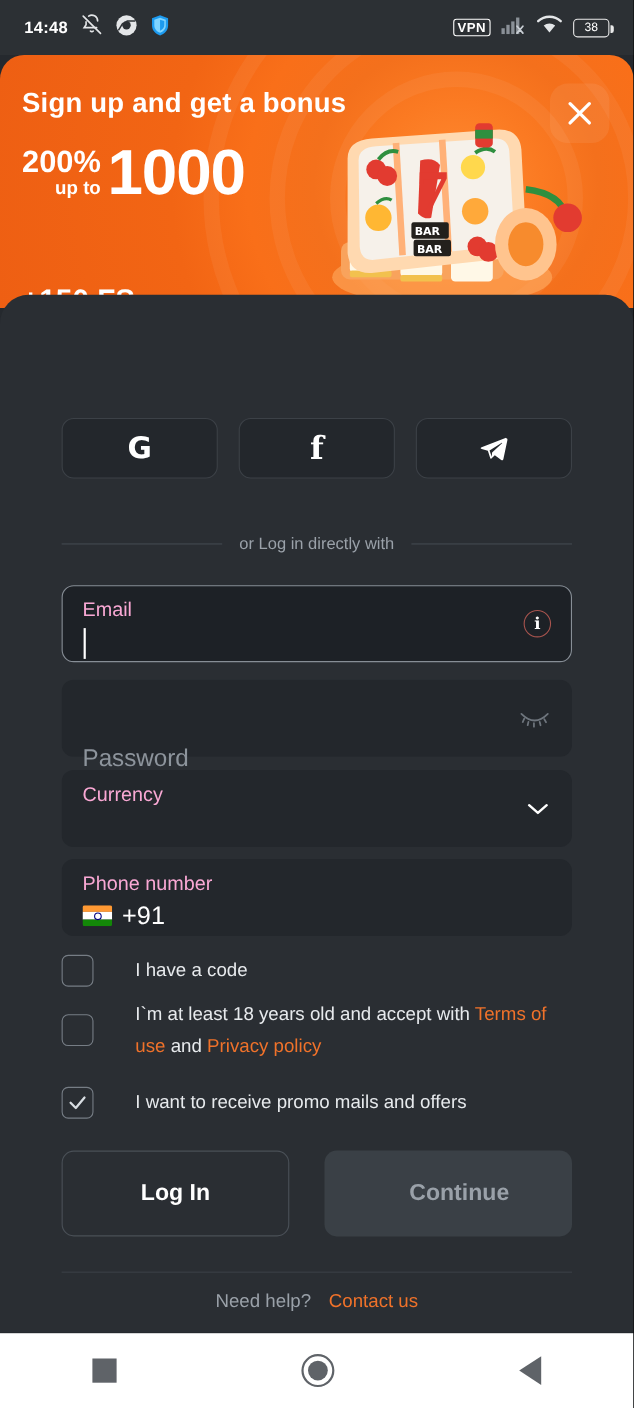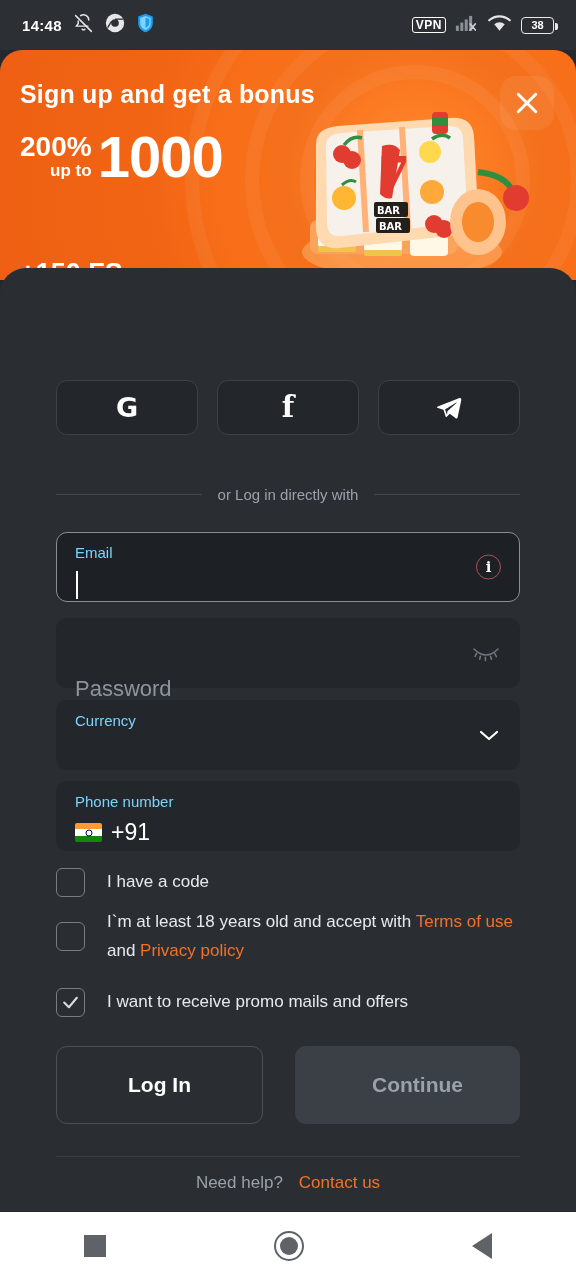--- a/index.html
+++ b/index.html
@@ -27,21 +27,21 @@
   }
   .batt {
     position: relative; width: 33px; height: 17px;
     border: 1.8px solid #e9e9e9; border-radius: 4px;
     display: flex; align-items: center; justify-content: center;
   }
   .batt::after {
     content: ""; position: absolute; right: -5px; top: 5px;
     width: 3px; height: 7px; background: #e9e9e9; border-radius: 0 2px 2px 0;
   }
-  .batt span { color: #fff; font-size: 11px; font-weight: bold; line-height: 1; }
+  .batt span { color: #fff; font-size: 11px; font-weight: normal; line-height: 1; }
 
   
   .banner {
     position: absolute; top: 50px; left: 0; width: 576px; height: 230px;
     background: radial-gradient(circle at 72% 52%, #ff8c33 0%, #fb7a22 18%, #f4701c 30%, #f96f19 44%, #f26514 60%, #ee5f13 100%);
     border-radius: 22px 22px 0 0;
     overflow: hidden;
   }
   .ring {
     position: absolute; border-radius: 50%; border: 14px solid rgba(255,255,255,.055);
@@ -110,21 +110,21 @@
     position: absolute; left: 56px; width: 464px; height: 70px;
     background: #23272c; border-radius: 11px; border: 1px solid transparent;
   }
   .field.focused { background: #1d2126; border: 1px solid #878e96; }
   .f-email { top: 264px; }
   .f-pass  { top: 350px; }
   .f-curr  { top: 432px; }
   .f-phone { top: 513px; }
   .float-label {
     position: absolute; left: 18px; top: 11px;
-    color: #7dd3fc; font-size: 15px;
+    color: #f9a8d4; font-size: 18px;
   }
   .big-placeholder {
     position: absolute; left: 18px; top: 50%; transform: translateY(-50%);
     color: #8d949c; font-size: 22px; margin-top: 36px;
   }
   .caret {
     position: absolute; left: 19px; top: 38px; width: 2px; height: 28px; background: #fff;
   }
   .field-right {
     position: absolute; right: 18px; top: 50%; transform: translateY(-50%);
@@ -152,21 +152,21 @@
   .cb-row { position: absolute; left: 56px; width: 464px; display: flex; gap: 22px; }
   .cb-1 { top: 600px; align-items: center; }
   .cb-2 { top: 640px; align-items: center; }
   .cb-3 { top: 720px; align-items: center; }
   .cbox {
     flex: 0 0 auto; width: 29px; height: 29px; border: 1.6px solid #767d85;
     border-radius: 6px; display: flex; align-items: center; justify-content: center; cursor: pointer;
   }
   .cbox.checked svg { display: block; }
   .cbox svg { display: none; }
-  .cb-label { color: #e7eaed; font-size: 17px; line-height: 1.7; }
+  .cb-label { color: #e7eaed; font-size: 17px; line-height: 1.7; margin-left: 16px; }
   .lnk { color: #f0722a; }
 
   
   .btn-row { position: absolute; left: 56px; top: 778px; width: 464px; display: flex; gap: 32px; }
   .btn {
     flex: 1; height: 78px; border-radius: 11px;
     display: flex; align-items: center; justify-content: center;
     font-size: 21px; font-weight: bold; cursor: pointer;
   }
   .btn-login { border: 1px solid #4a5057; background: transparent; color: #fff; }

